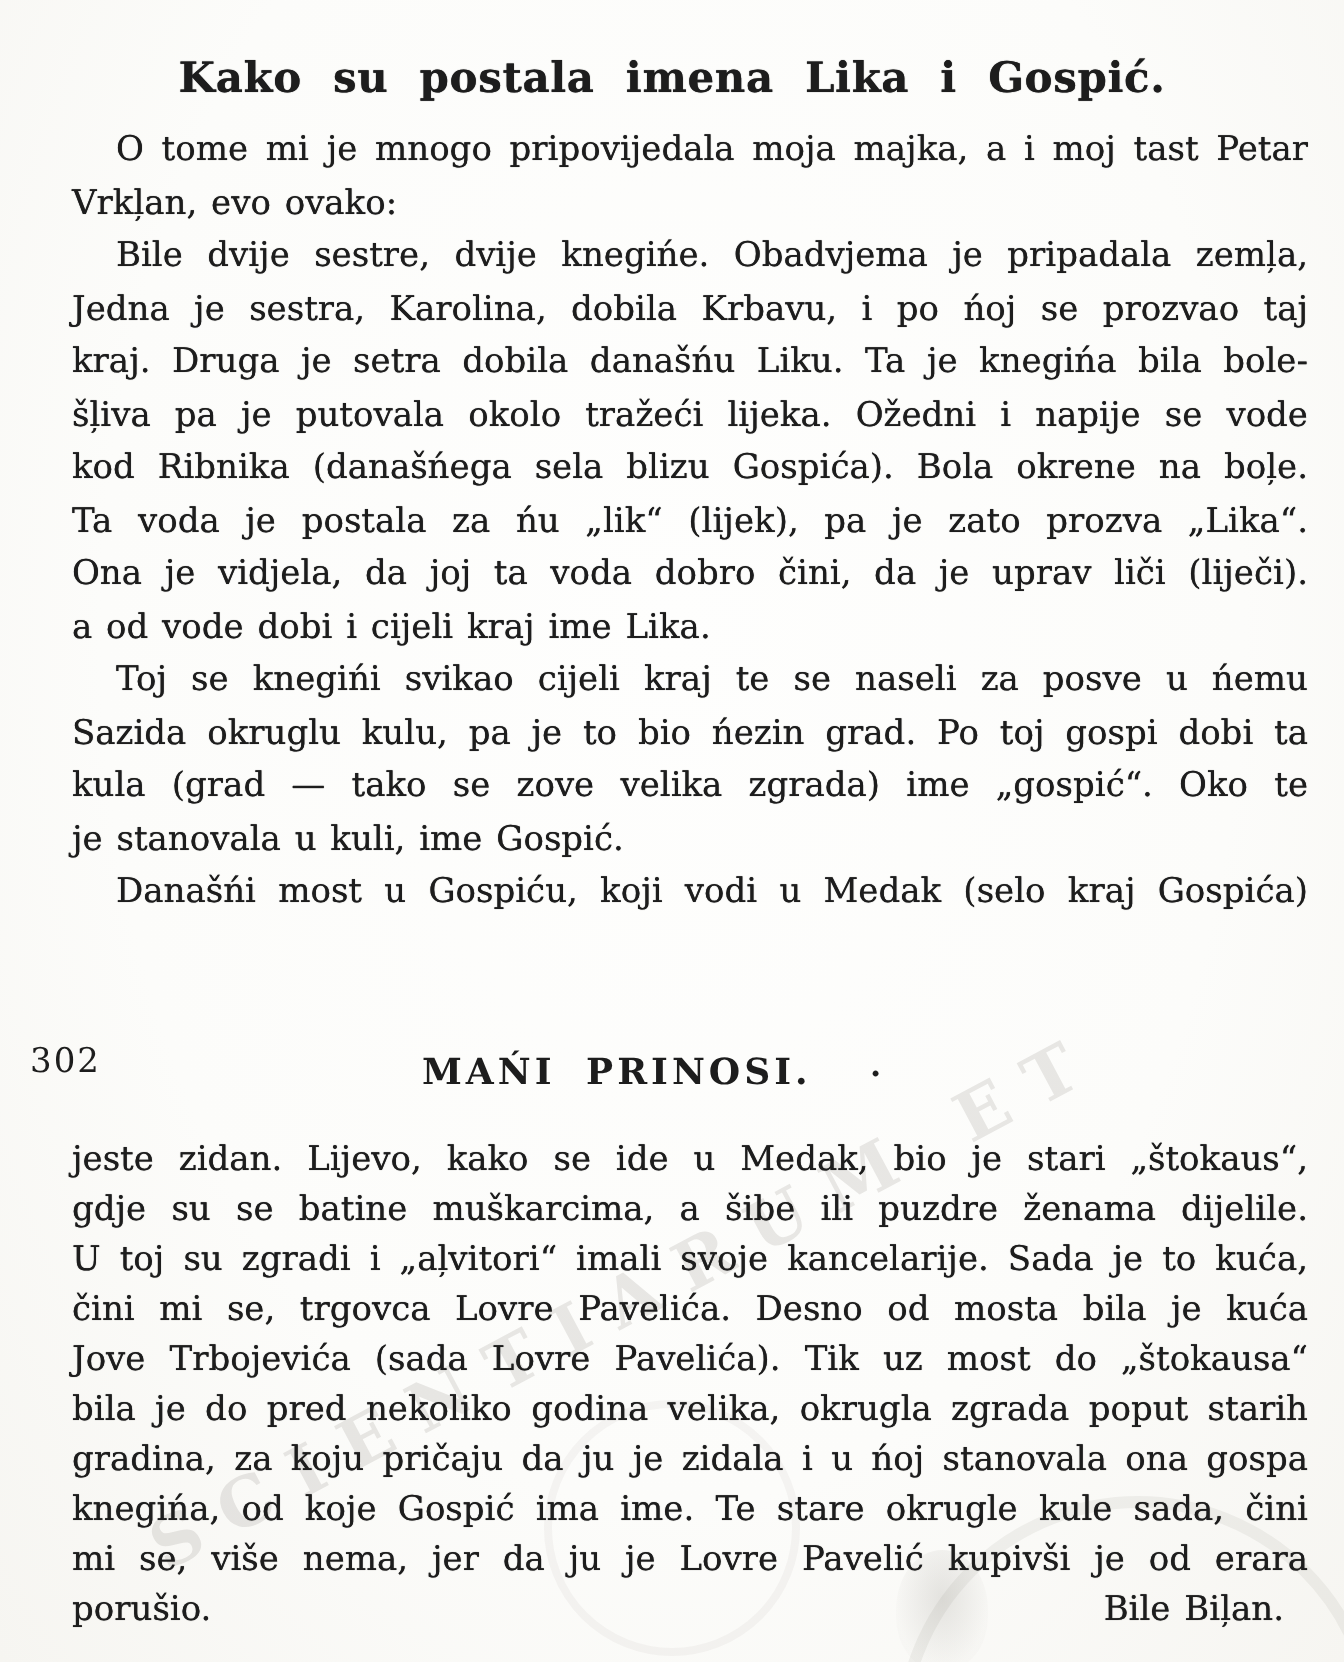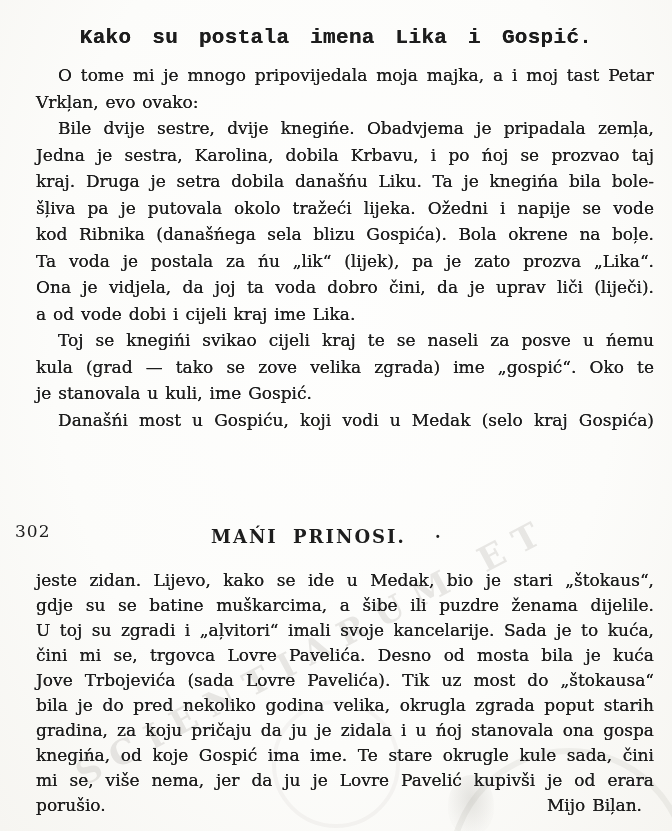--- a/index.html
+++ b/index.html
@@ -11,21 +11,20 @@
     font-family:"DejaVu Serif", serif;
     color:#1d1d1d;
     overflow:hidden;
   }
   .title{
     position:absolute;top:12px;left:0;right:0;
     text-align:center;
     font-size:21px;font-weight:bold;
     word-spacing:8px;letter-spacing:0.3px;
     text-shadow:0 0 0.4px #1d1d1d;
-    font-family:Liberation Mono, monospace;
   }
   .textblock{
     position:absolute;left:36px;width:618px;
     font-size:17px;
     text-shadow:0 0 0.35px #222;
   }
   .sec1{top:62px;line-height:26.5px;}
   .sec2{top:568px;line-height:25px;}
   .line{
     text-align:justify;
@@ -98,20 +97,21 @@
     <div class="line short">Vrkļan, evo ovako:</div>
     <div class="line indent">Bile dvije sestre, dvije knegińe. Obadvjema je pripadala zemļa,</div>
     <div class="line">Jedna je sestra, Karolina, dobila Krbavu, i po ńoj se prozvao taj</div>
     <div class="line">kraj. Druga je setra dobila današńu Liku. Ta je knegińa bila bole-</div>
     <div class="line">šļiva pa je putovala okolo tražeći lijeka. Ožedni i napije se vode</div>
     <div class="line">kod Ribnika (današńega sela blizu Gospića). Bola okrene na boļe.</div>
     <div class="line">Ta voda je postala za ńu „lik“ (lijek), pa je zato prozva „Lika“.</div>
     <div class="line">Ona je vidjela, da joj ta voda dobro čini, da je uprav liči (liječi).</div>
     <div class="line short"><span>a od vode dobi i cijeli kraj ime </span><span class="em">Lika</span><span>.</span></div>
     <div class="line indent">Toj se knegińi svikao cijeli kraj te se naseli za posve u ńemu</div>
+    <div class="line">Sazida okruglu kulu, pa je to bio ńezin grad. Po toj gospi dobi ta</div>
     <div class="line">kula (grad — tako se zove velika zgrada) ime „gospić“. Oko te</div>
     <div class="line short"><span>je stanovala u kuli, ime </span><span class="em">Gospić</span><span>.</span></div>
     <div class="line indent">Današńi most u Gospiću, koji vodi u Medak (selo kraj Gospića)</div>
   </div>
 
   <div class="pagebreak">
     <span class="pagenum">302</span>
     <span class="running">MAŃI PRINOSI.</span>
     <span class="straydot">.</span>
   </div>
@@ -121,17 +121,17 @@
     <div class="line">gdje su se batine muškarcima, a šibe ili puzdre ženama dijelile.</div>
     <div class="line">U toj su zgradi i „aļvitori“ imali svoje kancelarije. Sada je to kuća,</div>
     <div class="line">čini mi se, trgovca Lovre Pavelića. Desno od mosta bila je kuća</div>
     <div class="line">Jove Trbojevića (sada Lovre Pavelića). Tik uz most do „štokausa“</div>
     <div class="line">bila je do pred nekoliko godina velika, okrugla zgrada poput starih</div>
     <div class="line">gradina, za koju pričaju da ju je zidala i u ńoj stanovala ona gospa</div>
     <div class="line">knegińa, od koje Gospić ima ime. Te stare okrugle kule sada, čini</div>
     <div class="line">mi se, više nema, jer da ju je Lovre Pavelić kupivši je od erara</div>
     <div class="line short sigline">
       <span>porušio.</span>
-      <span class="em">Mijo Biļan.</span>
+      <span class="em">Bile Biļan.</span>
     </div>
   </div>
 
 </div>
 
 </body></html>

